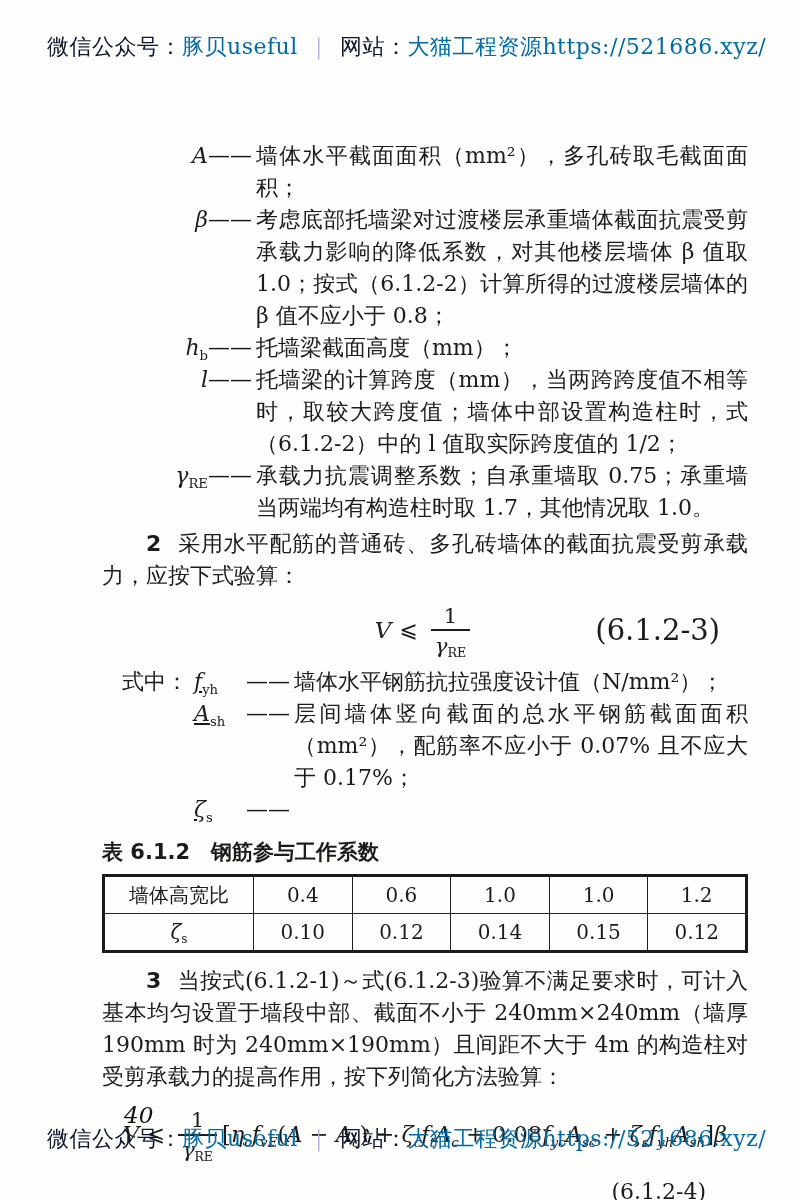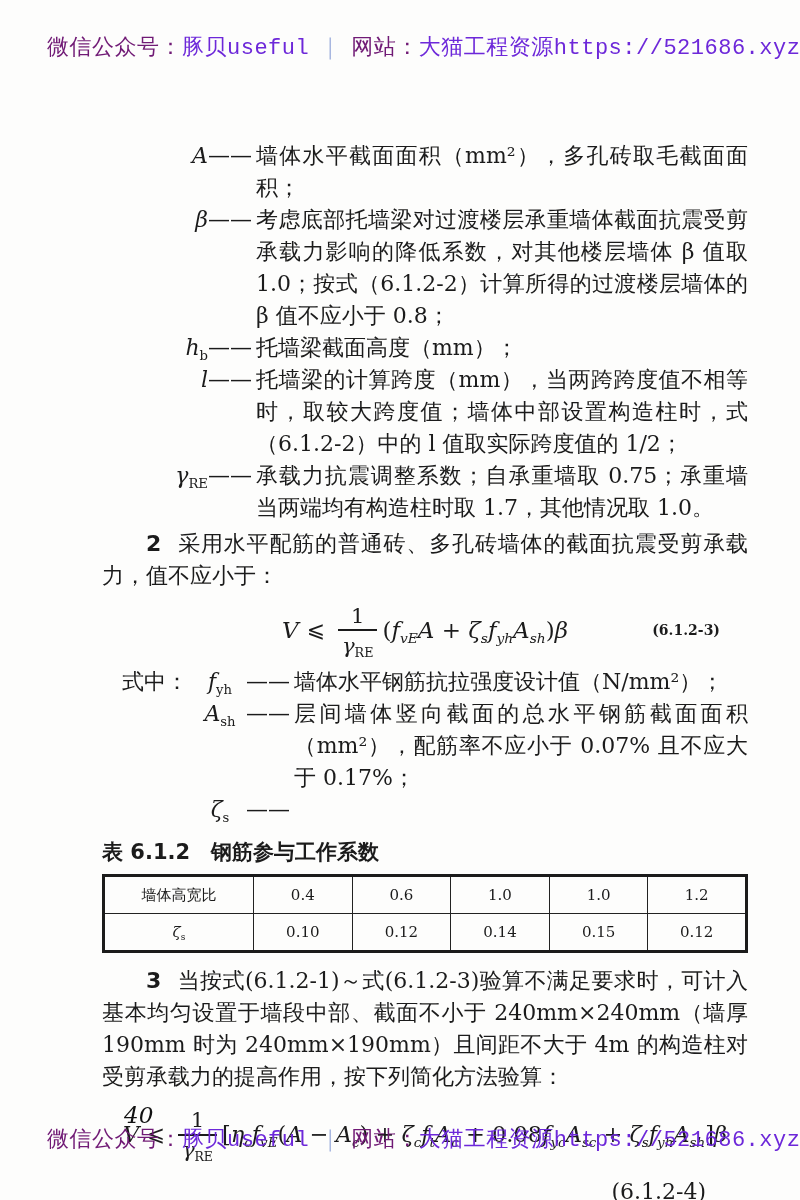--- a/index.html
+++ b/index.html
@@ -8,58 +8,58 @@
     background:#fdfdfc;color:#1b1b1b;
     font-family:"DejaVu Serif","Liberation Serif",serif;
   }
   
   .watermark{
     position:absolute;left:47px;white-space:nowrap;
     font-size:22px;letter-spacing:0.5px;
   }
   .wm-top{top:32px;}
   .wm-bottom{top:1124px;}
-  .wm-muted{color:#701a75;}
-  .wm-strong{color:#6d28d9;font-family:Liberation Mono, monospace;}
+  .wm-muted{color:#0f172a;}
+  .wm-strong{color:#0369a1;}
   .wm-sep{color:#9fb0dd;padding:0 10px;}
   
   .content{
     position:absolute;left:102px;top:140px;width:646px;
     font-size:22px;line-height:32px;text-align:justify;
   }
   .mi{font-style:italic;font-family:"DejaVu Serif",serif;}
   sub{font-size:0.6em;line-height:0;vertical-align:-0.35em;letter-spacing:0;}
   
   .def-row{display:flex;}
   .def-term{width:106px;flex:none;text-align:right;}
   .def-dash{flex:none;width:48px;}
   .def-desc{flex:1;}
   
   .fd-lead{width:72px;flex:none;margin-left:20px;}
-  .fd-term{width:52px;flex:none;text-align:center;}
+  .fd-term{width:52px;flex:none;text-align:left;text-decoration:underline;}
   
   .clause{margin:4px 0 0 0;text-indent:2em;}
   .cnum{font-weight:bold;font-family:"DejaVu Sans","Liberation Sans",sans-serif;margin-right:16px;}
   
   .eq-row{position:relative;display:flex;justify-content:center;align-items:center;
           margin:10px 0 8px 0;font-size:23px;line-height:28px;text-align:left;}
   .eq-main{display:inline-flex;align-items:center;white-space:nowrap;}
   .rel{margin:0 8px;font-family:"DejaVu Sans",sans-serif;font-size:0.95em;}
   .frac{display:inline-flex;flex-direction:column;align-items:center;margin:0 5px;
         font-size:0.92em;transform:translateY(2px);}
   .fnum{line-height:1.15;padding:0 4px 1px 4px;}
   .fden{border-top:2px solid #1b1b1b;line-height:1.3;padding:1px 4px 0 4px;}
-  .eq-no{position:absolute;right:28px;top:50%;transform:translateY(-50%);font-size:14px;font-weight:bold;}
+  .eq-no{position:absolute;right:28px;top:50%;transform:translateY(-50%);font-size:29px;}
   .eq-no-line{text-align:right;padding-right:42px;margin-top:14px;font-size:22px;}
   .eq2{margin-top:14px;font-size:22.5px;}
   
   .tbl-caption{text-align:left;font-weight:bold;font-size:21px;margin:10px 0 6px 0;
                font-family:"DejaVu Sans","Liberation Sans",sans-serif;text-indent:0;}
   table.coef{border-collapse:collapse;width:100%;margin:2px 0 8px 0;
-             font-size:15px;table-layout:fixed;}
+             font-size:20px;table-layout:fixed;}
   table.coef td{border:1.5px solid #222;text-align:center;height:36px;padding:0;}
   table.coef{border:3px solid #1b1b1b;}
   table.coef td.lbl{width:148px;}
   
   .page-no{
     position:absolute;left:124px;top:1102px;font-size:23px;font-style:italic;
     color:#111;z-index:2;text-align:center;
   }
 </style>
 </head>
@@ -93,32 +93,31 @@
       <span class="def-desc">托墙梁的计算跨度（mm），当两跨跨度值不相等时，取较大跨度值；墙体中部设置构造柱时，式（6.1.2-2）中的 l 值取实际跨度值的 1/2；</span>
     </div>
     <div class="def-row">
       <span class="def-term"><i class="mi">γ</i><sub>RE</sub></span>
       <span class="def-dash">——</span>
       <span class="def-desc">承载力抗震调整系数；自承重墙取 0.75；承重墙当两端均有构造柱时取 1.7，其他情况取 1.0。</span>
     </div>
   </div>
 
   <p class="clause">
-    <span class="cnum">2</span><span>采用水平配筋的普通砖、多孔砖墙体的截面抗震受剪承载力，值不应小于：</span>
+    <span class="cnum">2</span><span>采用水平配筋的普通砖、多孔砖墙体的截面抗震受剪承载力，应按下式验算：</span>
   </p>
 
   <div class="eq-row">
     <span class="eq-main">
       <span class="mi">V</span>
       <span class="rel">⩽</span>
       <span class="frac">
         <span class="fnum">1</span>
         <span class="fden"><i class="mi">γ</i><sub>RE</sub></span>
       </span>
-      <span><span>(</span><span class="mi">f<sub>vE</sub></span><span class="mi">A</span><span> + </span><span class="mi">ζ<sub>s</sub></span><span class="mi">f<sub>yh</sub></span><span class="mi">A<sub>sh</sub></span><span>)</span><span class="mi">β</span></span>
     </span>
     <span class="eq-no">(6.1.2-3)</span>
   </div>
 
   <div>
     <div class="def-row">
       <span class="fd-lead">式中：</span>
       <span class="fd-term"><i class="mi">f</i><sub>yh</sub></span>
       <span class="def-dash">——</span>
       <span class="def-desc">墙体水平钢筋抗拉强度设计值（N/mm²）；</span>

